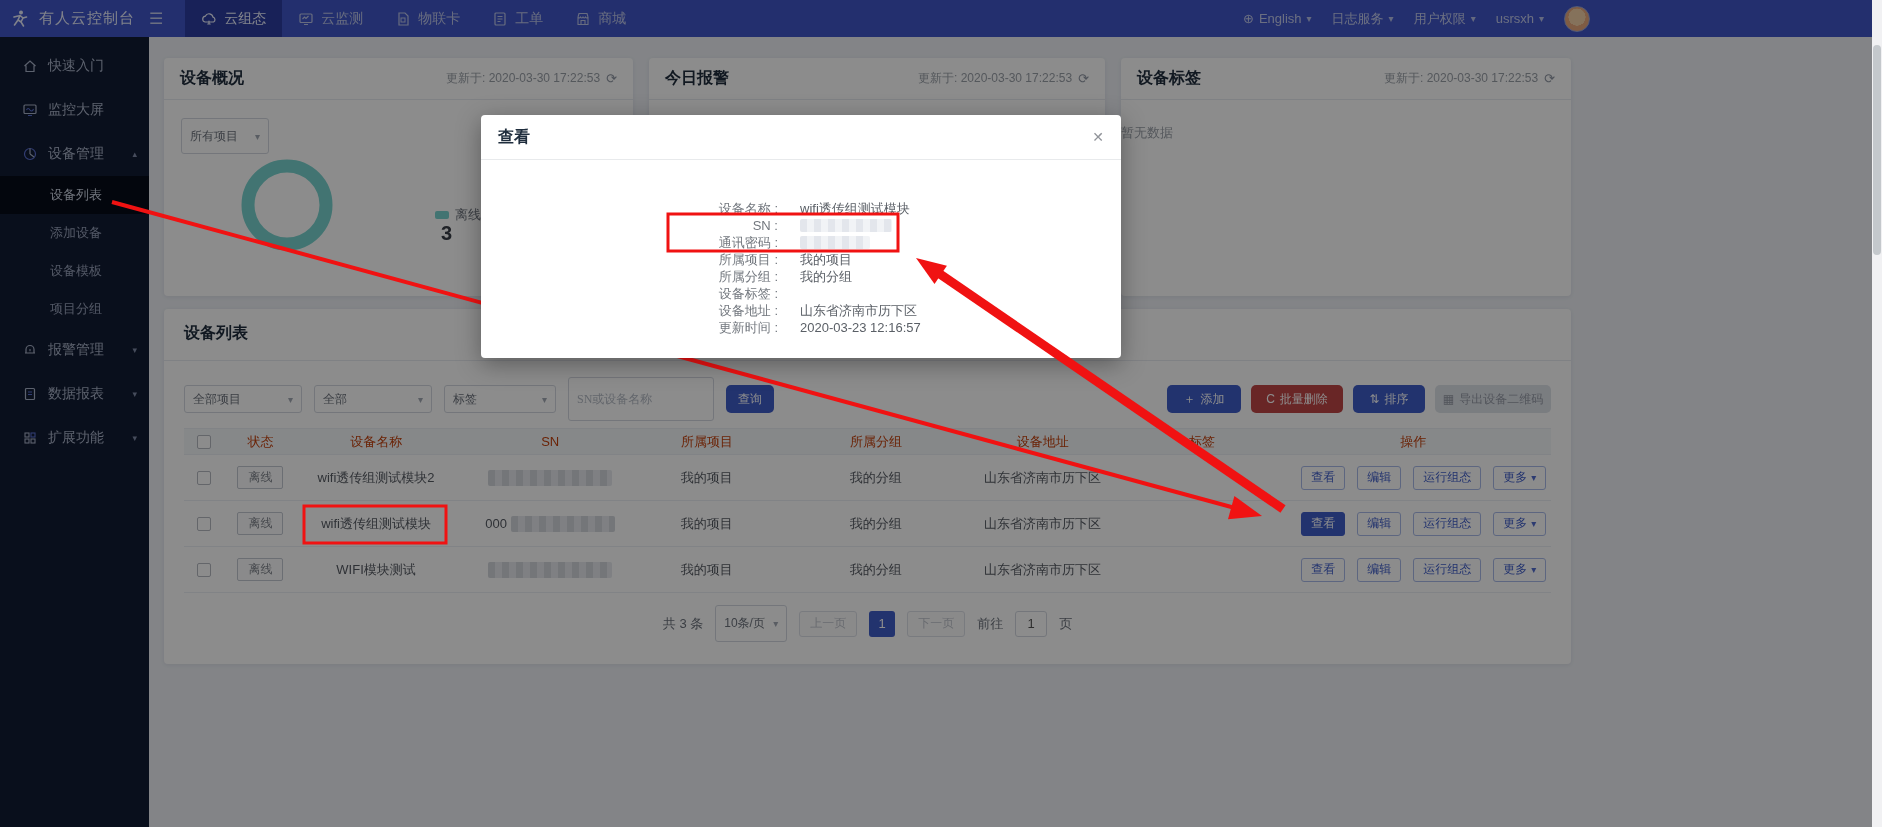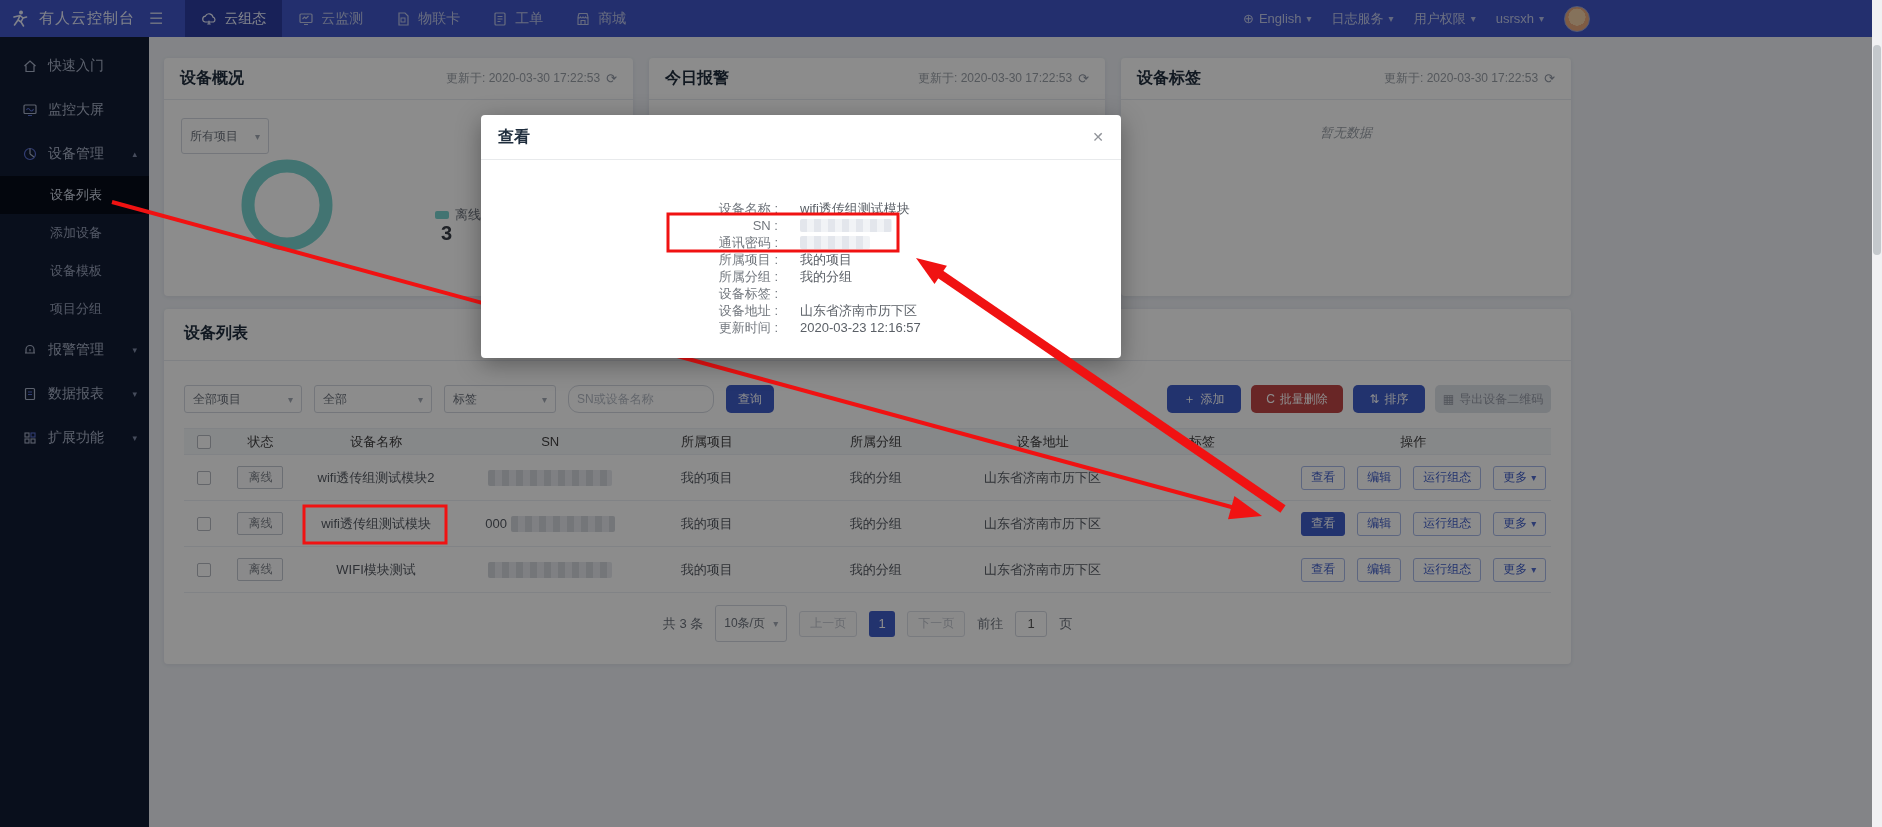--- a/index.html
+++ b/index.html
@@ -38,36 +38,36 @@
   .card-title { font-size:16px; font-weight:bold; color:#1f2d3d; }
   .updated { font-size:12px; color:#9aa0a8; display:flex; gap:6px; align-items:center; }
   .updated .refresh { color:#8f96a3; font-size:13px; cursor:pointer; }
 
   .select-box { height:36px; background:#fff; border:1px solid #d4d8e0; border-radius:3px; display:flex; align-items:center; justify-content:space-between; padding:0 8px; font-size:12px; color:#6d737d; cursor:pointer; }
   .select-box .chev { color:#9aa0ad; }
 
   .donut-legend { position:absolute; left:271px; top:148px; display:flex; align-items:center; gap:6px; font-size:13px; color:#6d737d; }
   .legend-swatch { width:14px; height:8px; border-radius:2px; background:#79d4cf; }
   .donut-count { position:absolute; left:277px; top:164px; font-size:20px; font-weight:bold; color:#3a3f47; }
-  .empty-text { position:absolute; left:0; right:0; top:66px; text-align:center; font-size:13px; color:#9aa0a8;font-style:italic; }
+  .empty-text { position:absolute; left:0; right:0; top:66px; text-align:left; font-size:13px; color:#9aa0a8; }
 
   
   .list-title { position:absolute; left:20px; top:14px; font-size:16px; font-weight:bold; color:#1f2d3d; }
   .list-divider { position:absolute; left:0; top:51px; width:100%; height:1px; background:#e8ebf0; }
   .filter-row { position:absolute; left:20px; right:20px; top:76px; height:28px; display:flex; align-items:center; gap:12px; }
   .filter-row .select-box { height:28px; }
-  .f-input { height:28px; width:146px; border:1px solid #d4d8e0; border-radius:11px; font-size:12px; color:#555; padding:0 8px; background:#fff; outline:none; font-family:Liberation Sans, sans-serif; }
+  .f-input { height:44px; width:146px; border:1px solid #d4d8e0; border-radius:3px; font-size:12px; color:#555; padding:0 8px; background:#fff; outline:none; font-family:Liberation Serif, serif; }
   .f-input::placeholder { color:#b4bac4; }
   .btn { height:28px; border:none; border-radius:5px; font-size:12px; color:#fff; display:inline-flex; align-items:center; justify-content:center; gap:5px; cursor:pointer; font-family:inherit; }
   .btn-primary { background:#3f5dc9; }
   .btn-danger { background:#c04545; }
   .btn-disabled { background:#dfe3ea; color:#959ba6; }
   .toolbar { margin-left:auto; display:flex; gap:10px; }
 
-  .thead { position:absolute; left:20px; top:119px; width:1367px; height:27px; background:#f5f7fa; border-top:1px solid #ebeef5; border-bottom:1px solid #ebeef5; display:flex; align-items:center; font-size:13px; color:#404040; }
+  .thead { position:absolute; left:20px; top:119px; width:1367px; height:27px; background:#f5f7fa; border-top:1px solid #ebeef5; border-bottom:1px solid #ebeef5; display:flex; align-items:center; font-size:13px; color:#c2410c; }
   .trow { position:absolute; left:20px; width:1367px; height:46px; display:flex; align-items:center; border-bottom:1px solid #ebeef5; background:#fff; font-size:13px; color:#565b63; }
   .c0{width:40px;text-align:center;} .c1{width:76px;text-align:center;} .c2{width:160px;text-align:center;}
   .c3{width:140px;text-align:center;display:flex;align-items:center;justify-content:center;gap:4px;margin-left:27px;}
   .c4{width:180px;text-align:center;} .c5{width:165px;text-align:center;} .c6{width:175px;text-align:center;}
   .c7{width:150px;text-align:center;} .c8{width:281px;display:flex;gap:12px;padding-left:26px;}
   .checkbox { width:14px; height:14px; border:1px solid #b6bac2; border-radius:2px; background:#fff; display:inline-block; vertical-align:middle; cursor:pointer; }
   .badge { display:inline-block; border:1px solid #c3c8d2; border-radius:2px; padding:2px 10px; font-size:12px; color:#80858e; background:#fcfcfd; }
   .blur { display:inline-block; height:16px; border-radius:2px;
           background-image:repeating-linear-gradient(90deg,#d3d7dd 0 7px,#e7eaef 7px 14px),repeating-linear-gradient(0deg,rgba(0,0,0,.06) 0 5px,rgba(255,255,255,.06) 5px 10px); }
   .abtn { height:24px; padding:0 9px; border-radius:3px; border:1px solid #a9bbea; background:#fff; color:#3f5dc9; font-size:12px; display:inline-flex; align-items:center; gap:4px; cursor:pointer; font-family:inherit; }

